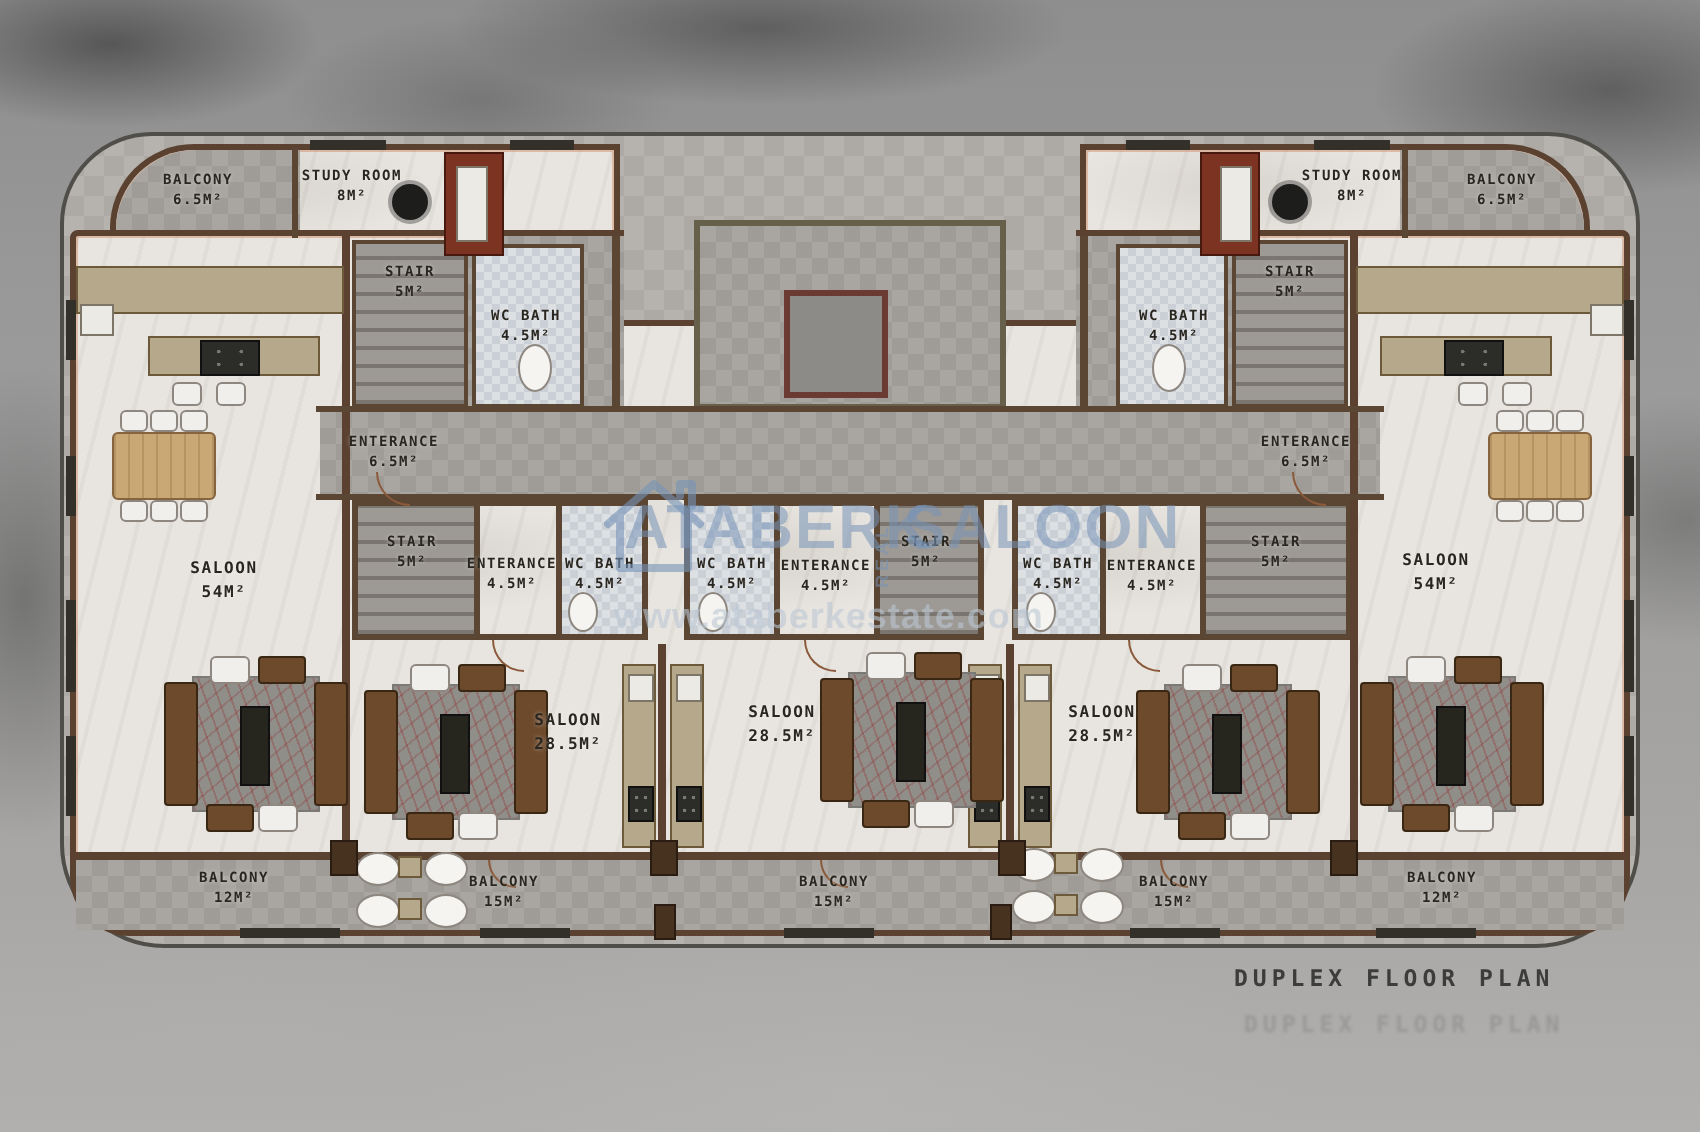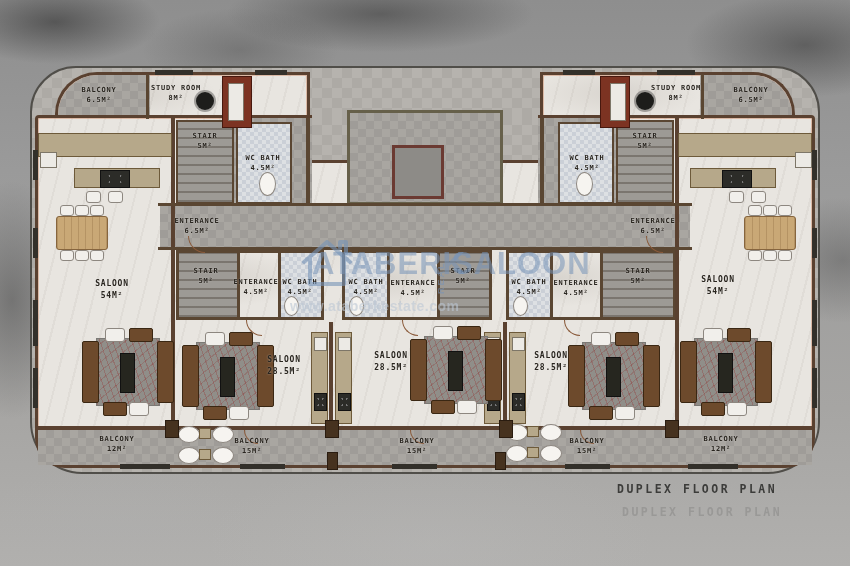--- a/index.html
+++ b/index.html
@@ -372,17 +372,17 @@
 28.5M²</div>
   <div class="rlabel" style="left:587px;top:446px;">BALCONY
 15M²</div>
 
   <svg class="abs" style="left:296px;top:236px;width:62px;height:56px;z-index:40;opacity:.6;" viewBox="0 0 62 56">
     <path d="M8 26 L31 6 L54 26 M14 22 L14 48 L48 48 L48 22 M44 12 L44 6 L50 6 L50 17" fill="none" stroke="#7694b8" stroke-width="4" stroke-linejoin="round" stroke-linecap="round"></path>
   </svg>
   <div class="wm" style="left:312px;top:246px;font-size:31px;letter-spacing:1px;">ATABERK</div>
   <div class="wm" style="left:436px;top:252px;font-size:9px;letter-spacing:2px;writing-mode:vertical-rl;transform:rotate(180deg);height:42px;">REAL</div>
   <div class="wm" style="left:452px;top:246px;font-size:31px;letter-spacing:1px;">SALOON</div>
-  <div class="wm wm-url" style="left:290px;top:298px;font-size:14px;letter-spacing:.5px;">www.ataberkestate.com</div>
+  <div class="wm wm-url" style="left:307px;top:298px;font-size:18px;letter-spacing:.5px;">www.ataberkestate.com</div>
 
   <div class="title" style="left:617px;top:482px;">DUPLEX FLOOR PLAN</div>
   <div class="title ghost" style="left:622px;top:505px;">DUPLEX FLOOR PLAN</div>
 </div>
 
 </body></html>

